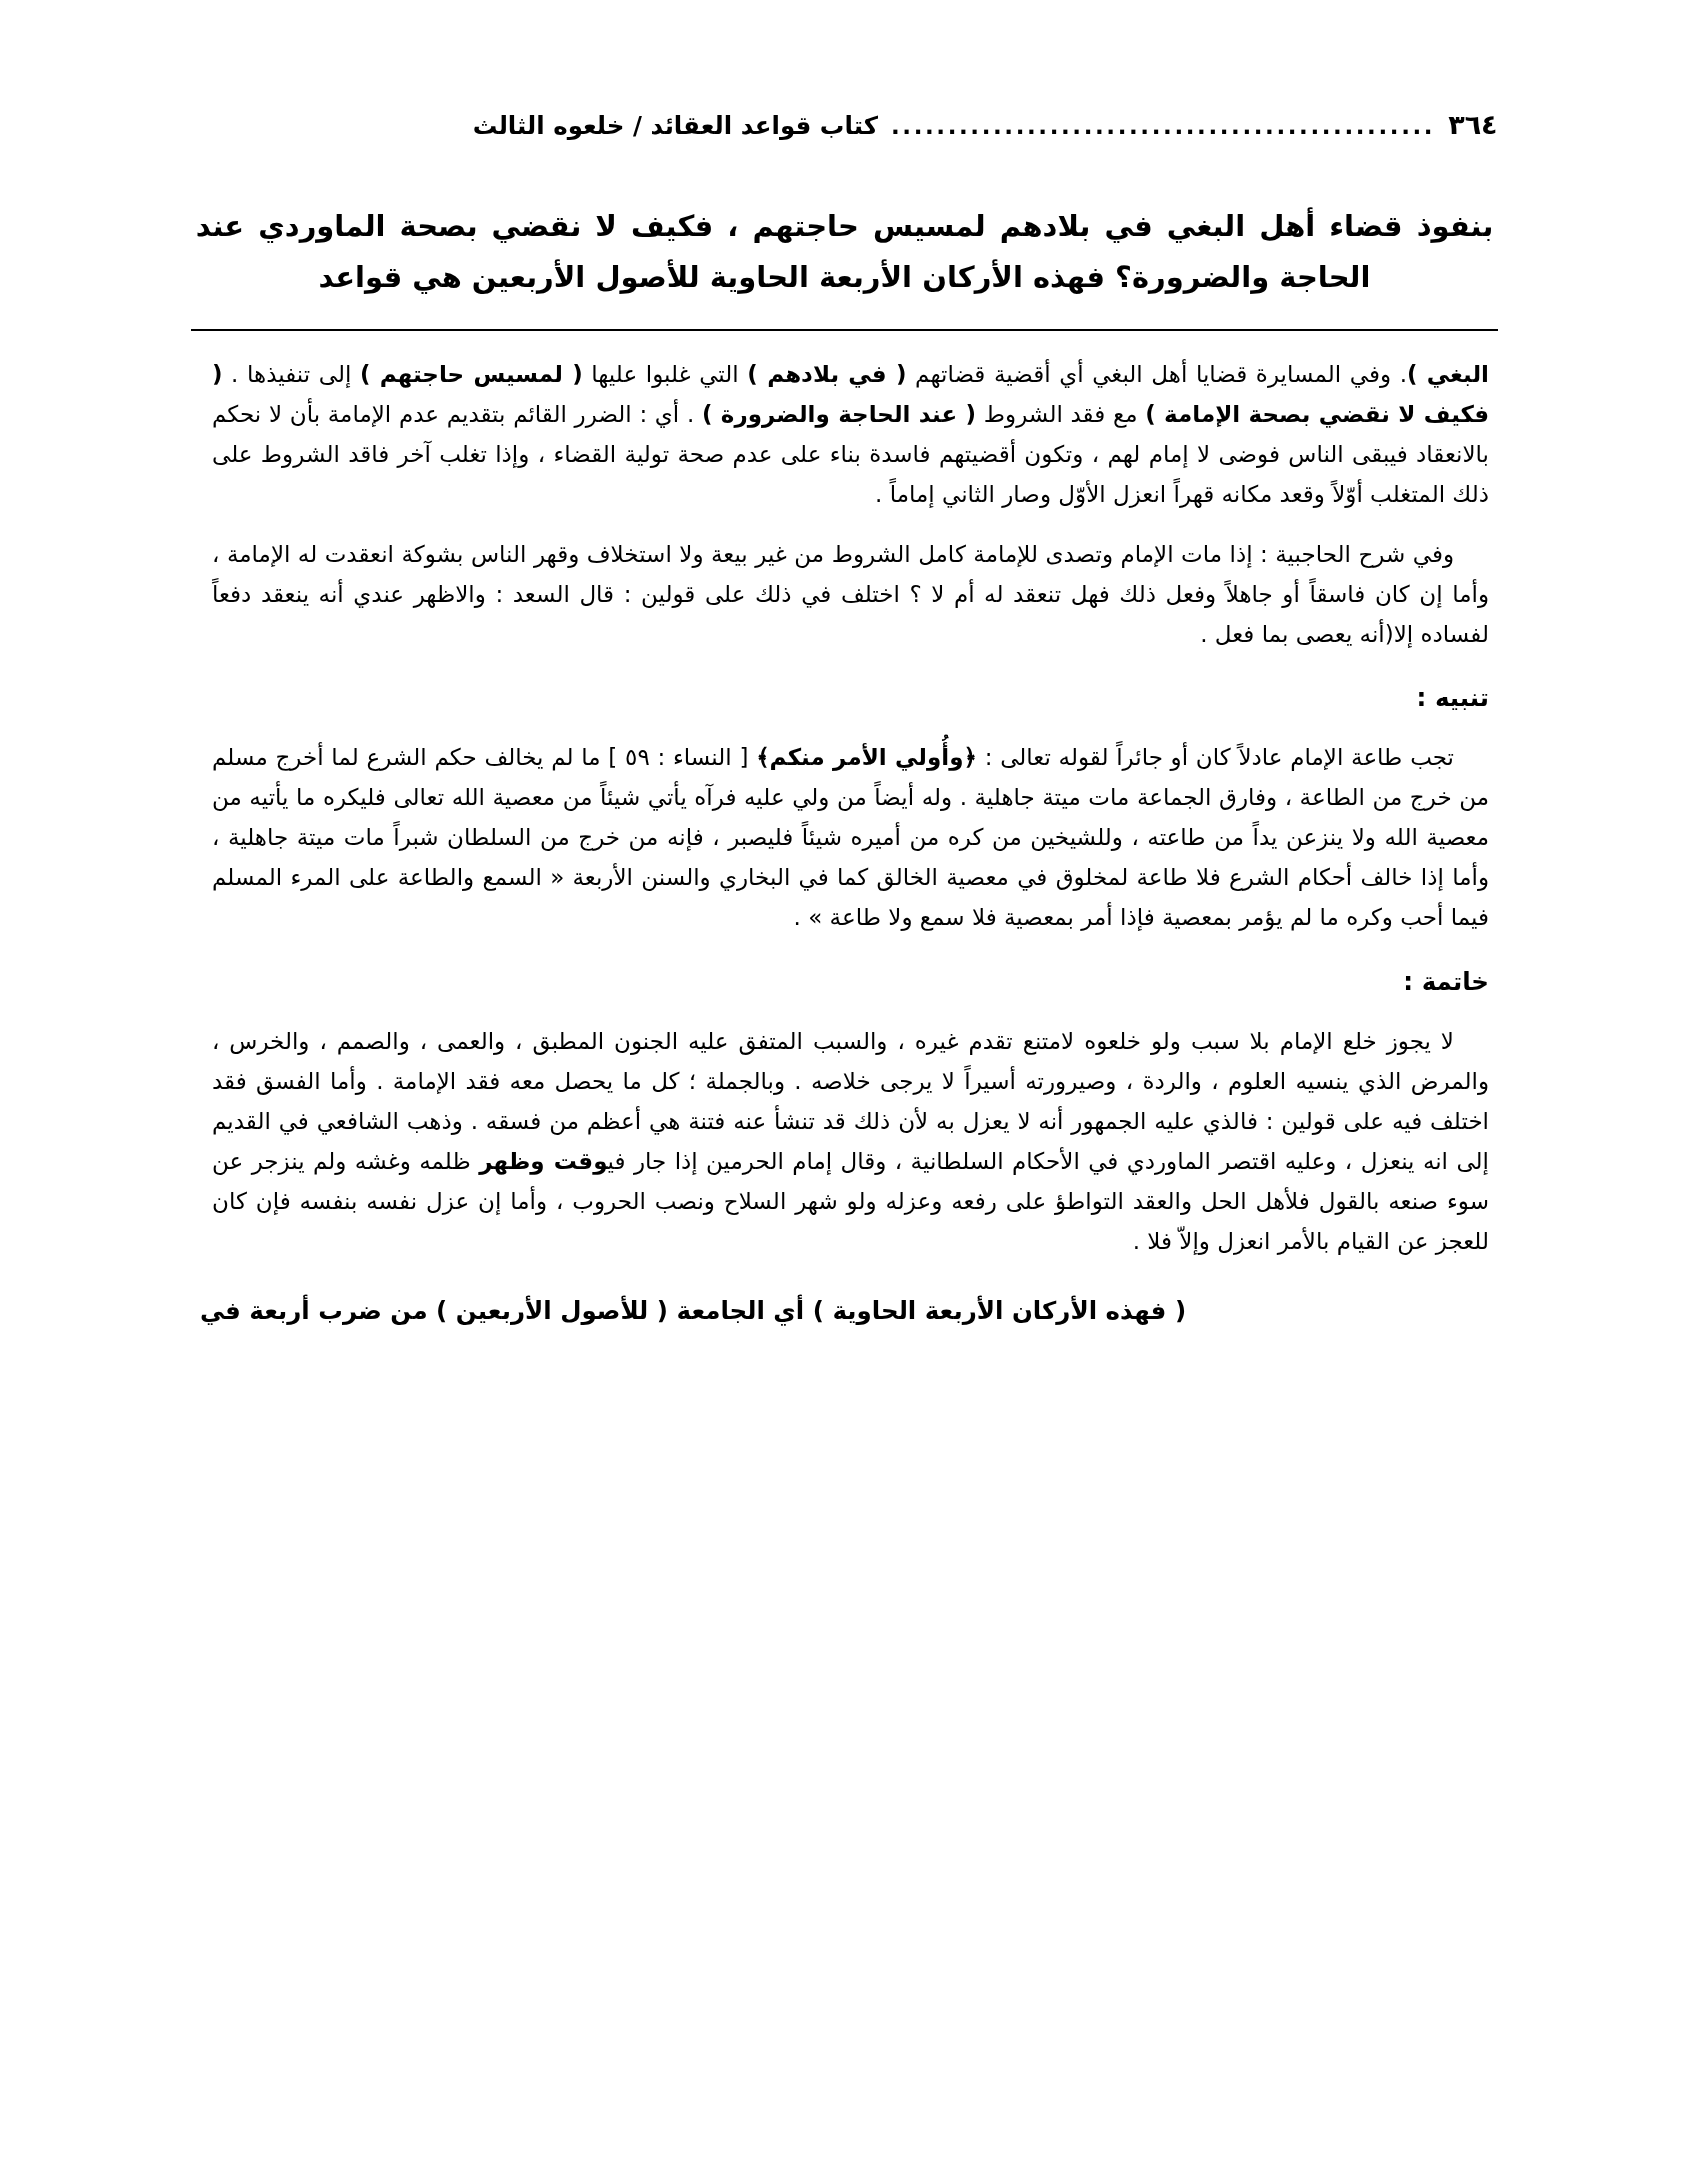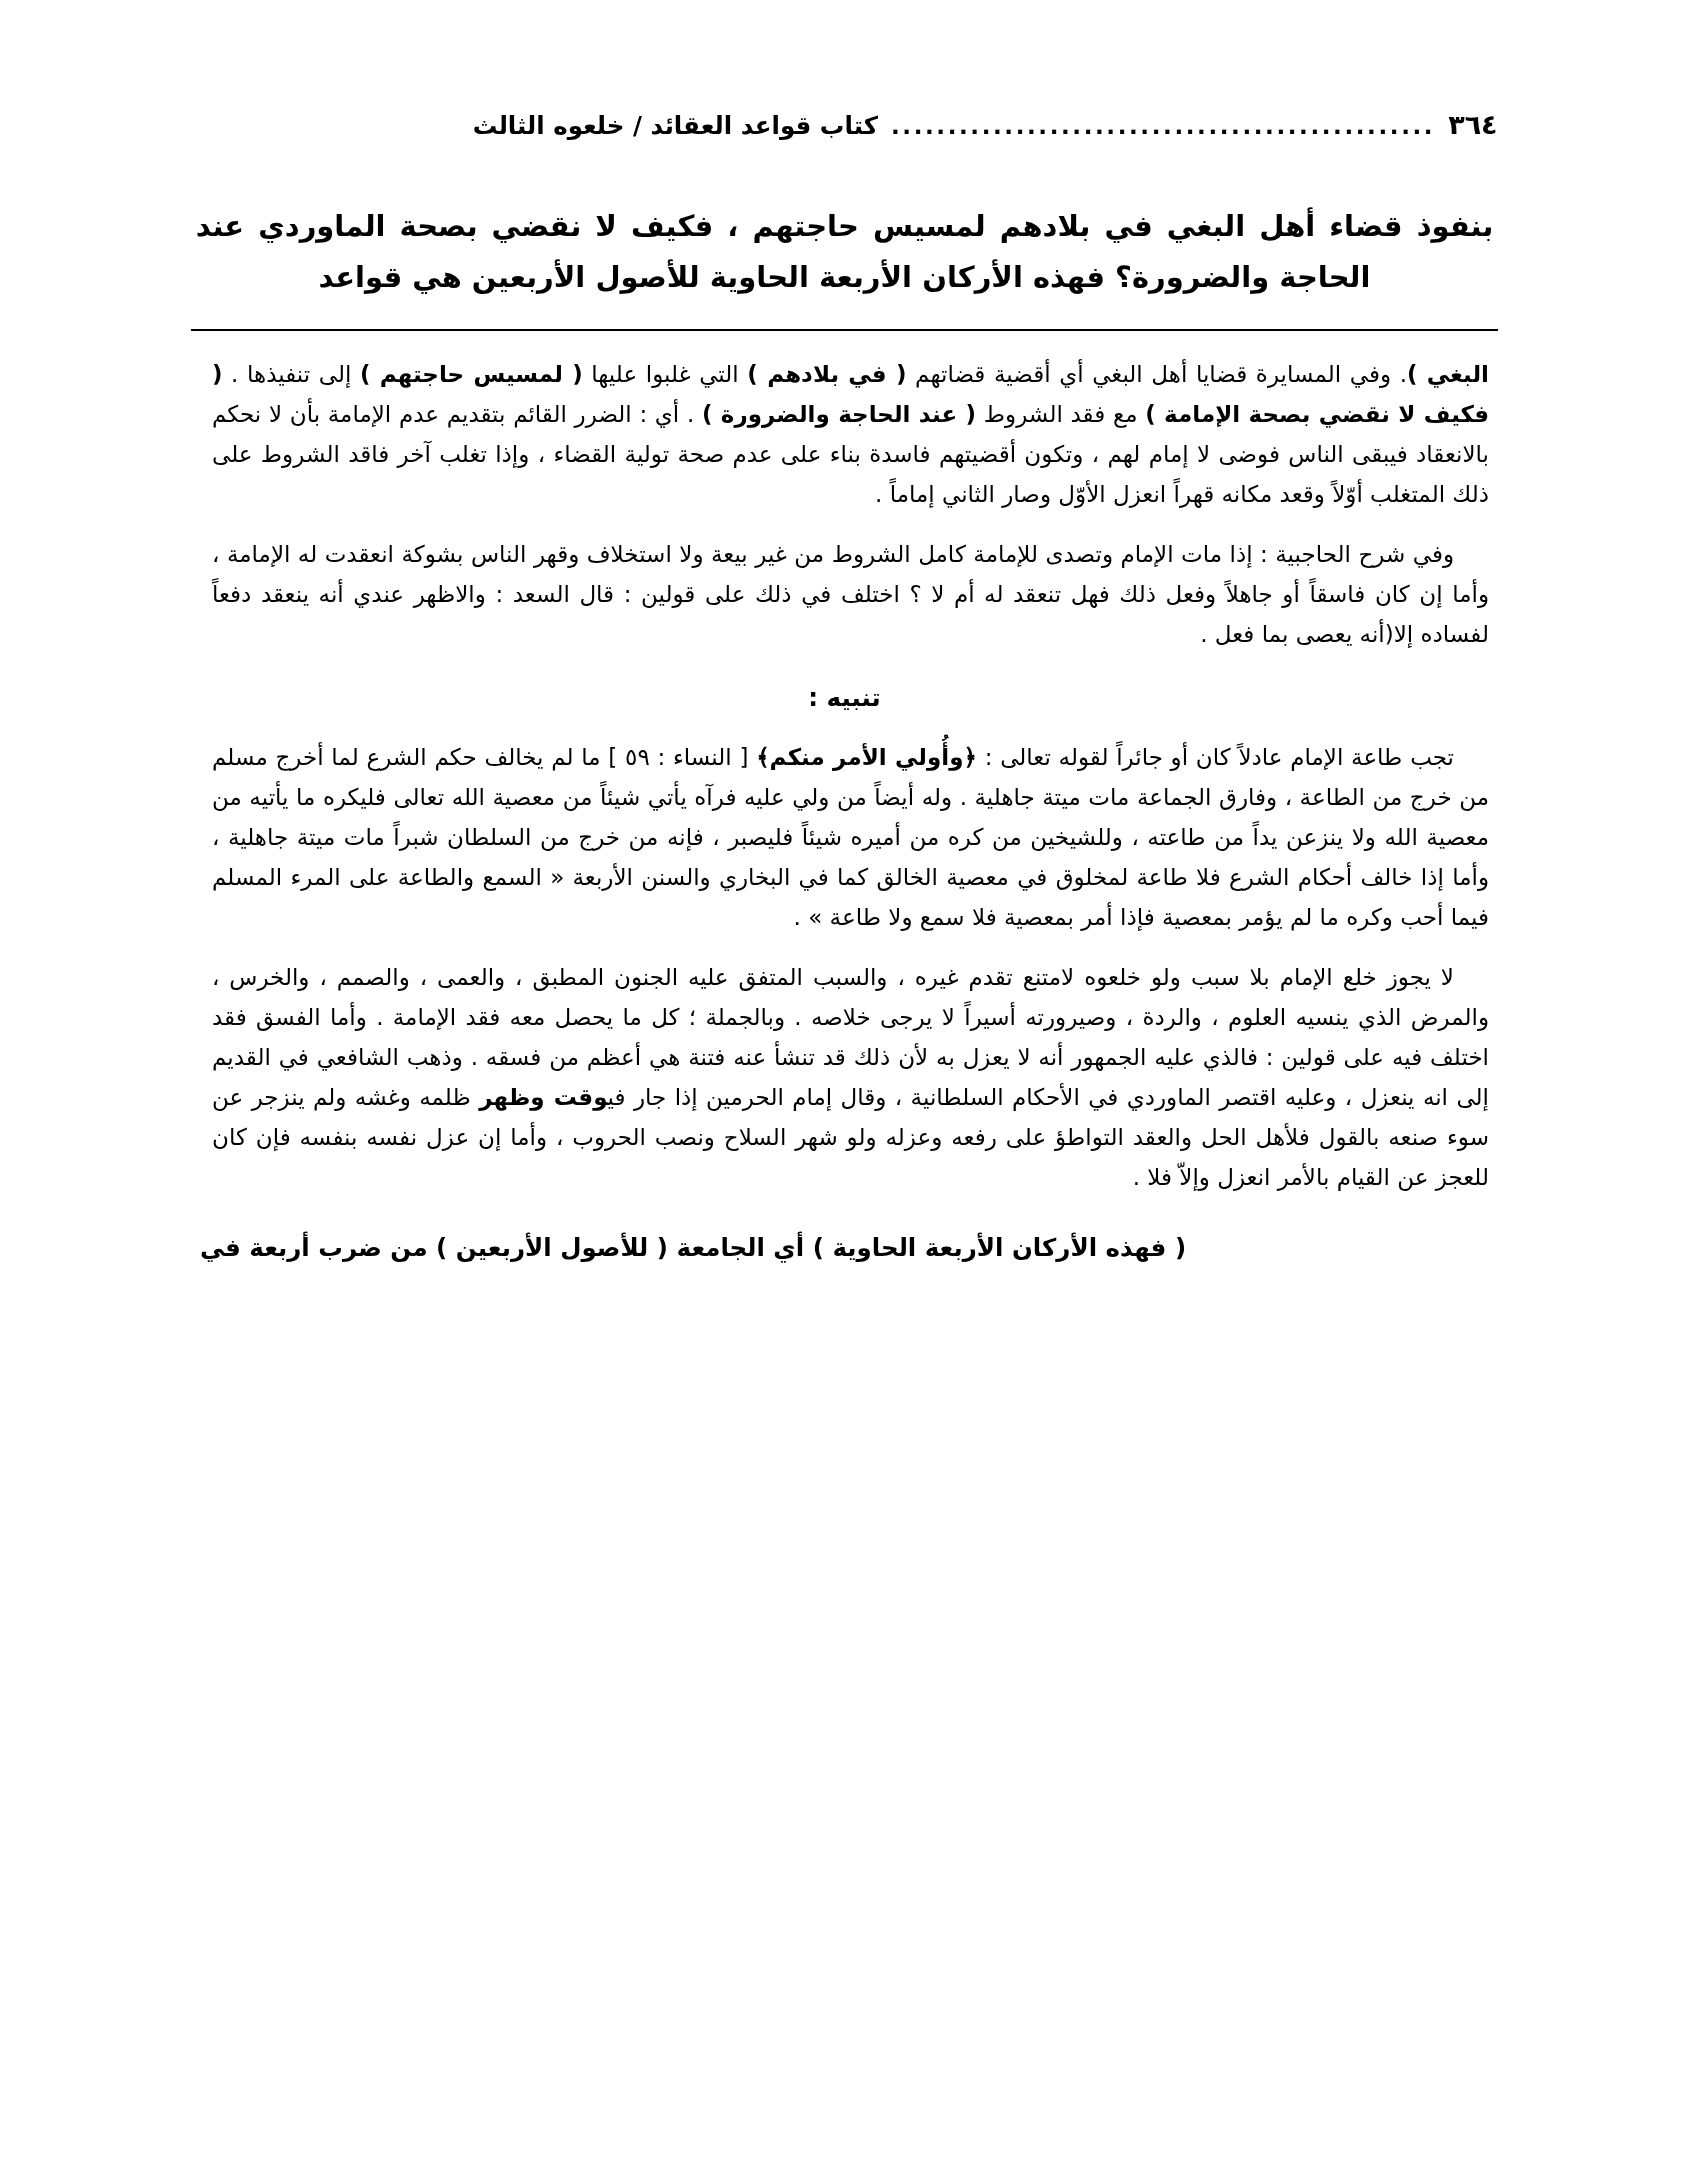--- a/index.html
+++ b/index.html
@@ -86,21 +86,21 @@
   .sharh p.indent {
     text-indent: 35px;
   }
   b, .b {
     font-weight: bold;
   }
   .section-head {
     font-size: 24.5px;
     font-weight: bold;
     margin: 23.6px 0 17.5px 0;
-    text-align: center;
+    text-align: right;
   }
   .closing {
     font-size: 24.5px;
     font-weight: bold;
     line-height: 1.7;
     margin-top: 29px;
     padding: 0 13px;
     text-align: left;
   }
 </style>
@@ -119,19 +119,20 @@
 
   <hr class="rule">
 
   <div class="sharh">
     <p><span class="b">البغي )</span><span>. وفي المسايرة قضايا أهل البغي أي أقضية قضاتهم </span><span class="b">( في بلادهم )</span><span> التي غلبوا عليها </span><span class="b">( لمسيس حاجتهم )</span><span> إلى تنفيذها . </span><span class="b">( فكيف لا نقضي بصحة الإمامة )</span><span> مع فقد الشروط </span><span class="b">( عند الحاجة والضرورة )</span><span> . أي : الضرر القائم بتقديم عدم الإمامة بأن لا نحكم بالانعقاد فيبقى الناس فوضى لا إمام لهم ، وتكون أقضيتهم فاسدة بناء على عدم صحة تولية القضاء ، وإذا تغلب آخر فاقد الشروط على ذلك المتغلب أوّلاً وقعد مكانه قهراً انعزل الأوّل وصار الثاني إماماً .</span></p>
     <p class="indent"><span>وفي شرح الحاجبية : إذا مات الإمام وتصدى للإمامة كامل الشروط من غير بيعة ولا استخلاف وقهر الناس بشوكة انعقدت له الإمامة ، وأما إن كان فاسقاً أو جاهلاً وفعل ذلك فهل تنعقد له أم لا ؟ اختلف في ذلك على قولين : قال السعد : والاظهر عندي أنه ينعقد دفعاً لفساده إلا(أنه يعصى بما فعل .</span></p>
 
     <div class="section-head">تنبيه :</div>
     <p class="indent"><span>تجب طاعة الإمام عادلاً كان أو جائراً لقوله تعالى : </span><span class="b">﴿وأُولي الأمر منكم﴾</span><span> [ النساء : ٥٩ ] ما لم يخالف حكم الشرع لما أخرج مسلم من خرج من الطاعة ، وفارق الجماعة مات ميتة جاهلية . وله أيضاً من ولي عليه فرآه يأتي شيئاً من معصية الله تعالى فليكره ما يأتيه من معصية الله ولا ينزعن يداً من طاعته ، وللشيخين من كره من أميره شيئاً فليصبر ، فإنه من خرج من السلطان شبراً مات ميتة جاهلية ، وأما إذا خالف أحكام الشرع فلا طاعة لمخلوق في معصية الخالق كما في البخاري والسنن الأربعة « السمع والطاعة على المرء المسلم فيما أحب وكره ما لم يؤمر بمعصية فإذا أمر بمعصية فلا سمع ولا طاعة » .</span></p>
 
+    <div class="section-head">خاتمة :</div>
     <p class="indent"><span>لا يجوز خلع الإمام بلا سبب ولو خلعوه لامتنع تقدم غيره ، والسبب المتفق عليه الجنون المطبق ، والعمى ، والصمم ، والخرس ، والمرض الذي ينسيه العلوم ، والردة ، وصيرورته أسيراً لا يرجى خلاصه . وبالجملة ؛ كل ما يحصل معه فقد الإمامة . وأما الفسق فقد اختلف فيه على قولين : فالذي عليه الجمهور أنه لا يعزل به لأن ذلك قد تنشأ عنه فتنة هي أعظم من فسقه . وذهب الشافعي في القديم إلى انه ينعزل ، وعليه اقتصر الماوردي في الأحكام السلطانية ، وقال إمام الحرمين إذا جار في</span><span class="b">وقت وظهر</span><span> ظلمه وغشه ولم ينزجر عن سوء صنعه بالقول فلأهل الحل والعقد التواطؤ على رفعه وعزله ولو شهر السلاح ونصب الحروب ، وأما إن عزل نفسه بنفسه فإن كان للعجز عن القيام بالأمر انعزل وإلاّ فلا .</span></p>
   </div>
 
   <div class="closing"><span class="b">( فهذه الأركان الأربعة الحاوية )</span><span> أي الجامعة </span><span class="b">( للأصول الأربعين )</span><span> من ضرب أربعة في</span></div>
 
 </div>
 
 
 </body></html>

